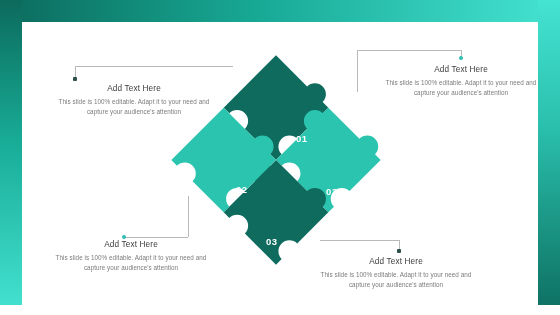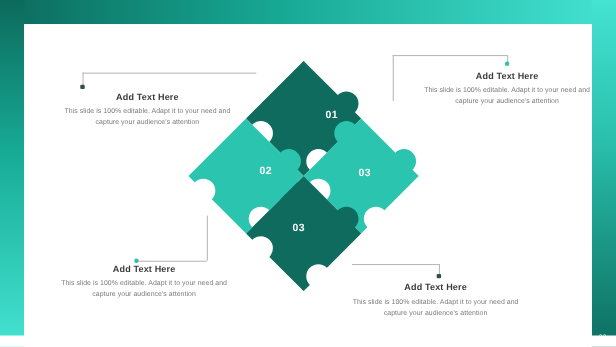--- a/index.html
+++ b/index.html
@@ -42,21 +42,21 @@
   
   .page-title{
     position:absolute;left:16px;top:24px;
     font-size:17px;color:#3c3c3c;font-weight:400;
     letter-spacing:.2px;
     font-family:"Liberation Sans", sans-serif;
   }
   
   .text-block{position:absolute;width:152px;text-align:center;}
   .tb-head{
-    font-size:8.2px;font-weight:bold;color:#3b3b3b;
+    font-size:8.2px;font-weight:normal;color:#3b3b3b;
     letter-spacing:.15px;margin-bottom:4px;
   }
   .tb-body{
     font-size:6.3px;color:#7b7b7b;line-height:1.65;
     letter-spacing:.05px;
   }
   .tb-tl{left:58px;top:84px;}
   .tb-tr{left:385px;top:65px;}
   .tb-bl{left:55px;top:240px;}
   .tb-br{left:320px;top:257px;}
@@ -69,20 +69,21 @@
   .dot-teal{background:#2fbfae;border-radius:50%;}
   .dot-sq{border-radius:1px;}
   
   .puzzle{
     position:absolute;left:168px;top:52px;width:216px;height:216px;
   }
   .puzzle svg{display:block;}
   .pz-label{
     position:absolute;color:#ffffff;font-size:9.5px;font-weight:bold;
     letter-spacing:.4px;
+    margin-top:34px;
   }
   .lbl-01{left:128px;top:47px;}
   .lbl-02{left:158px;top:100px;}
   .lbl-03{left:98px;top:150px;}
   .lbl-04{left:68px;top:98px;}
 </style>
 </head>
 <body>
 
 <div class="slide">

